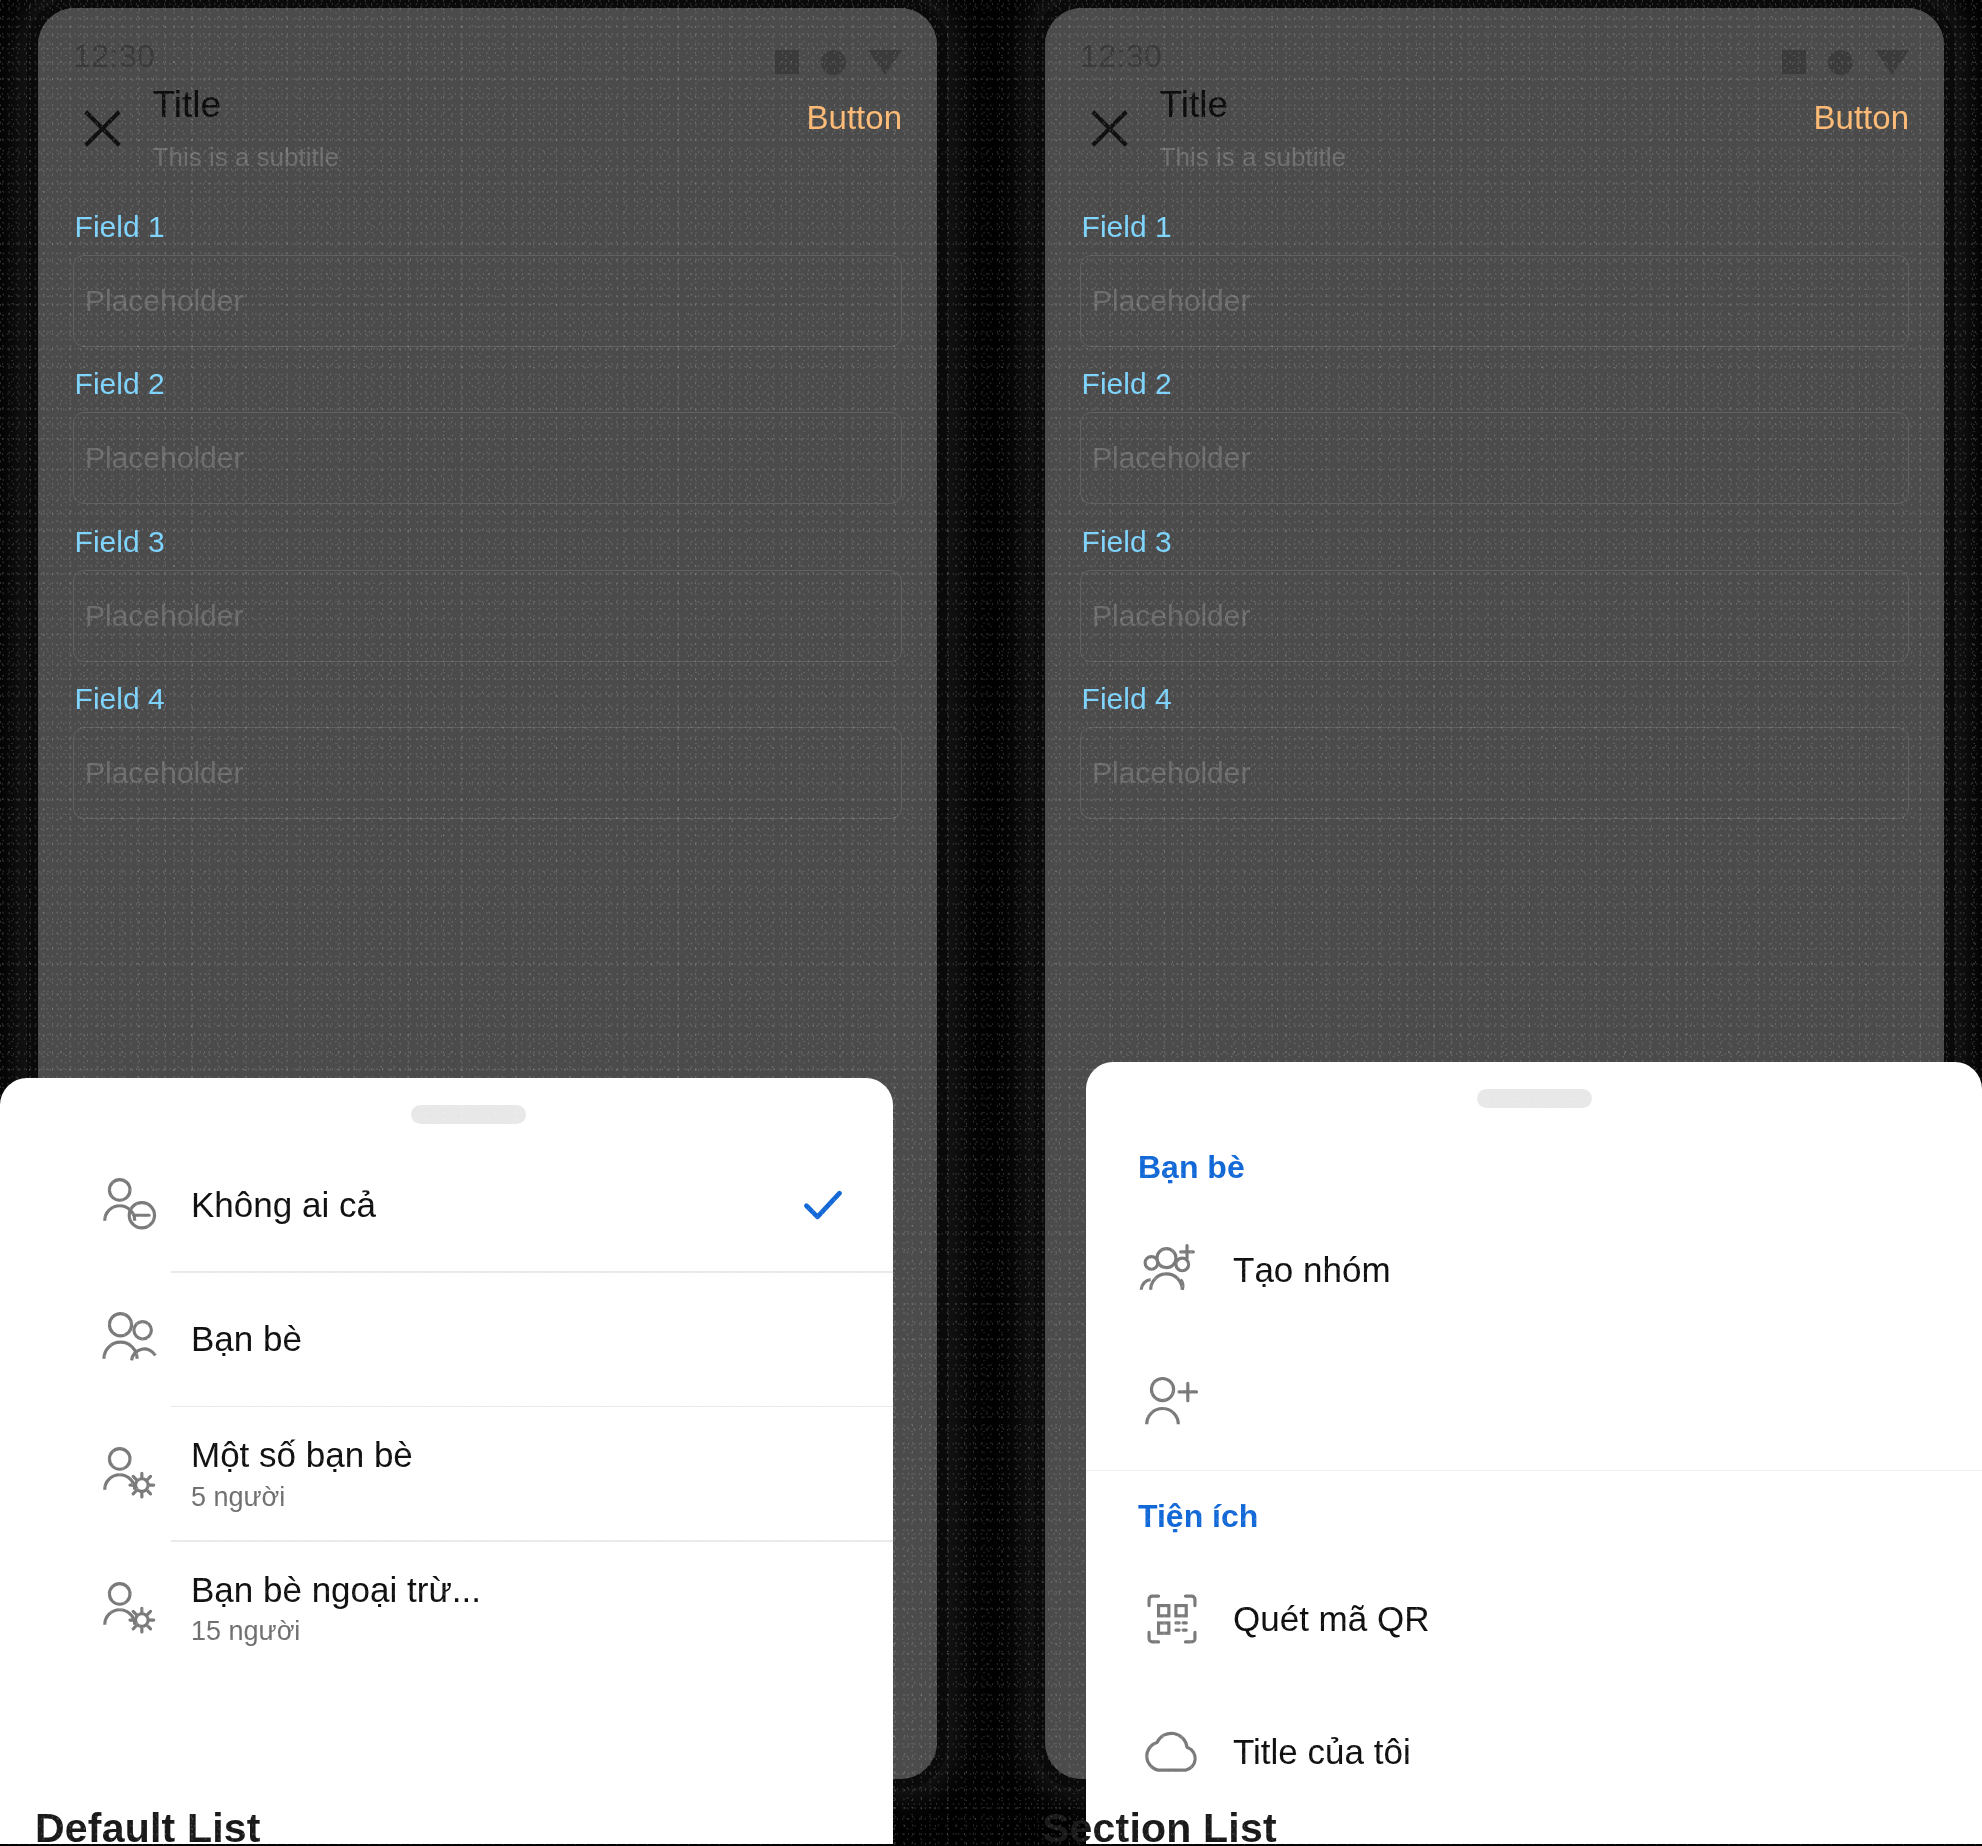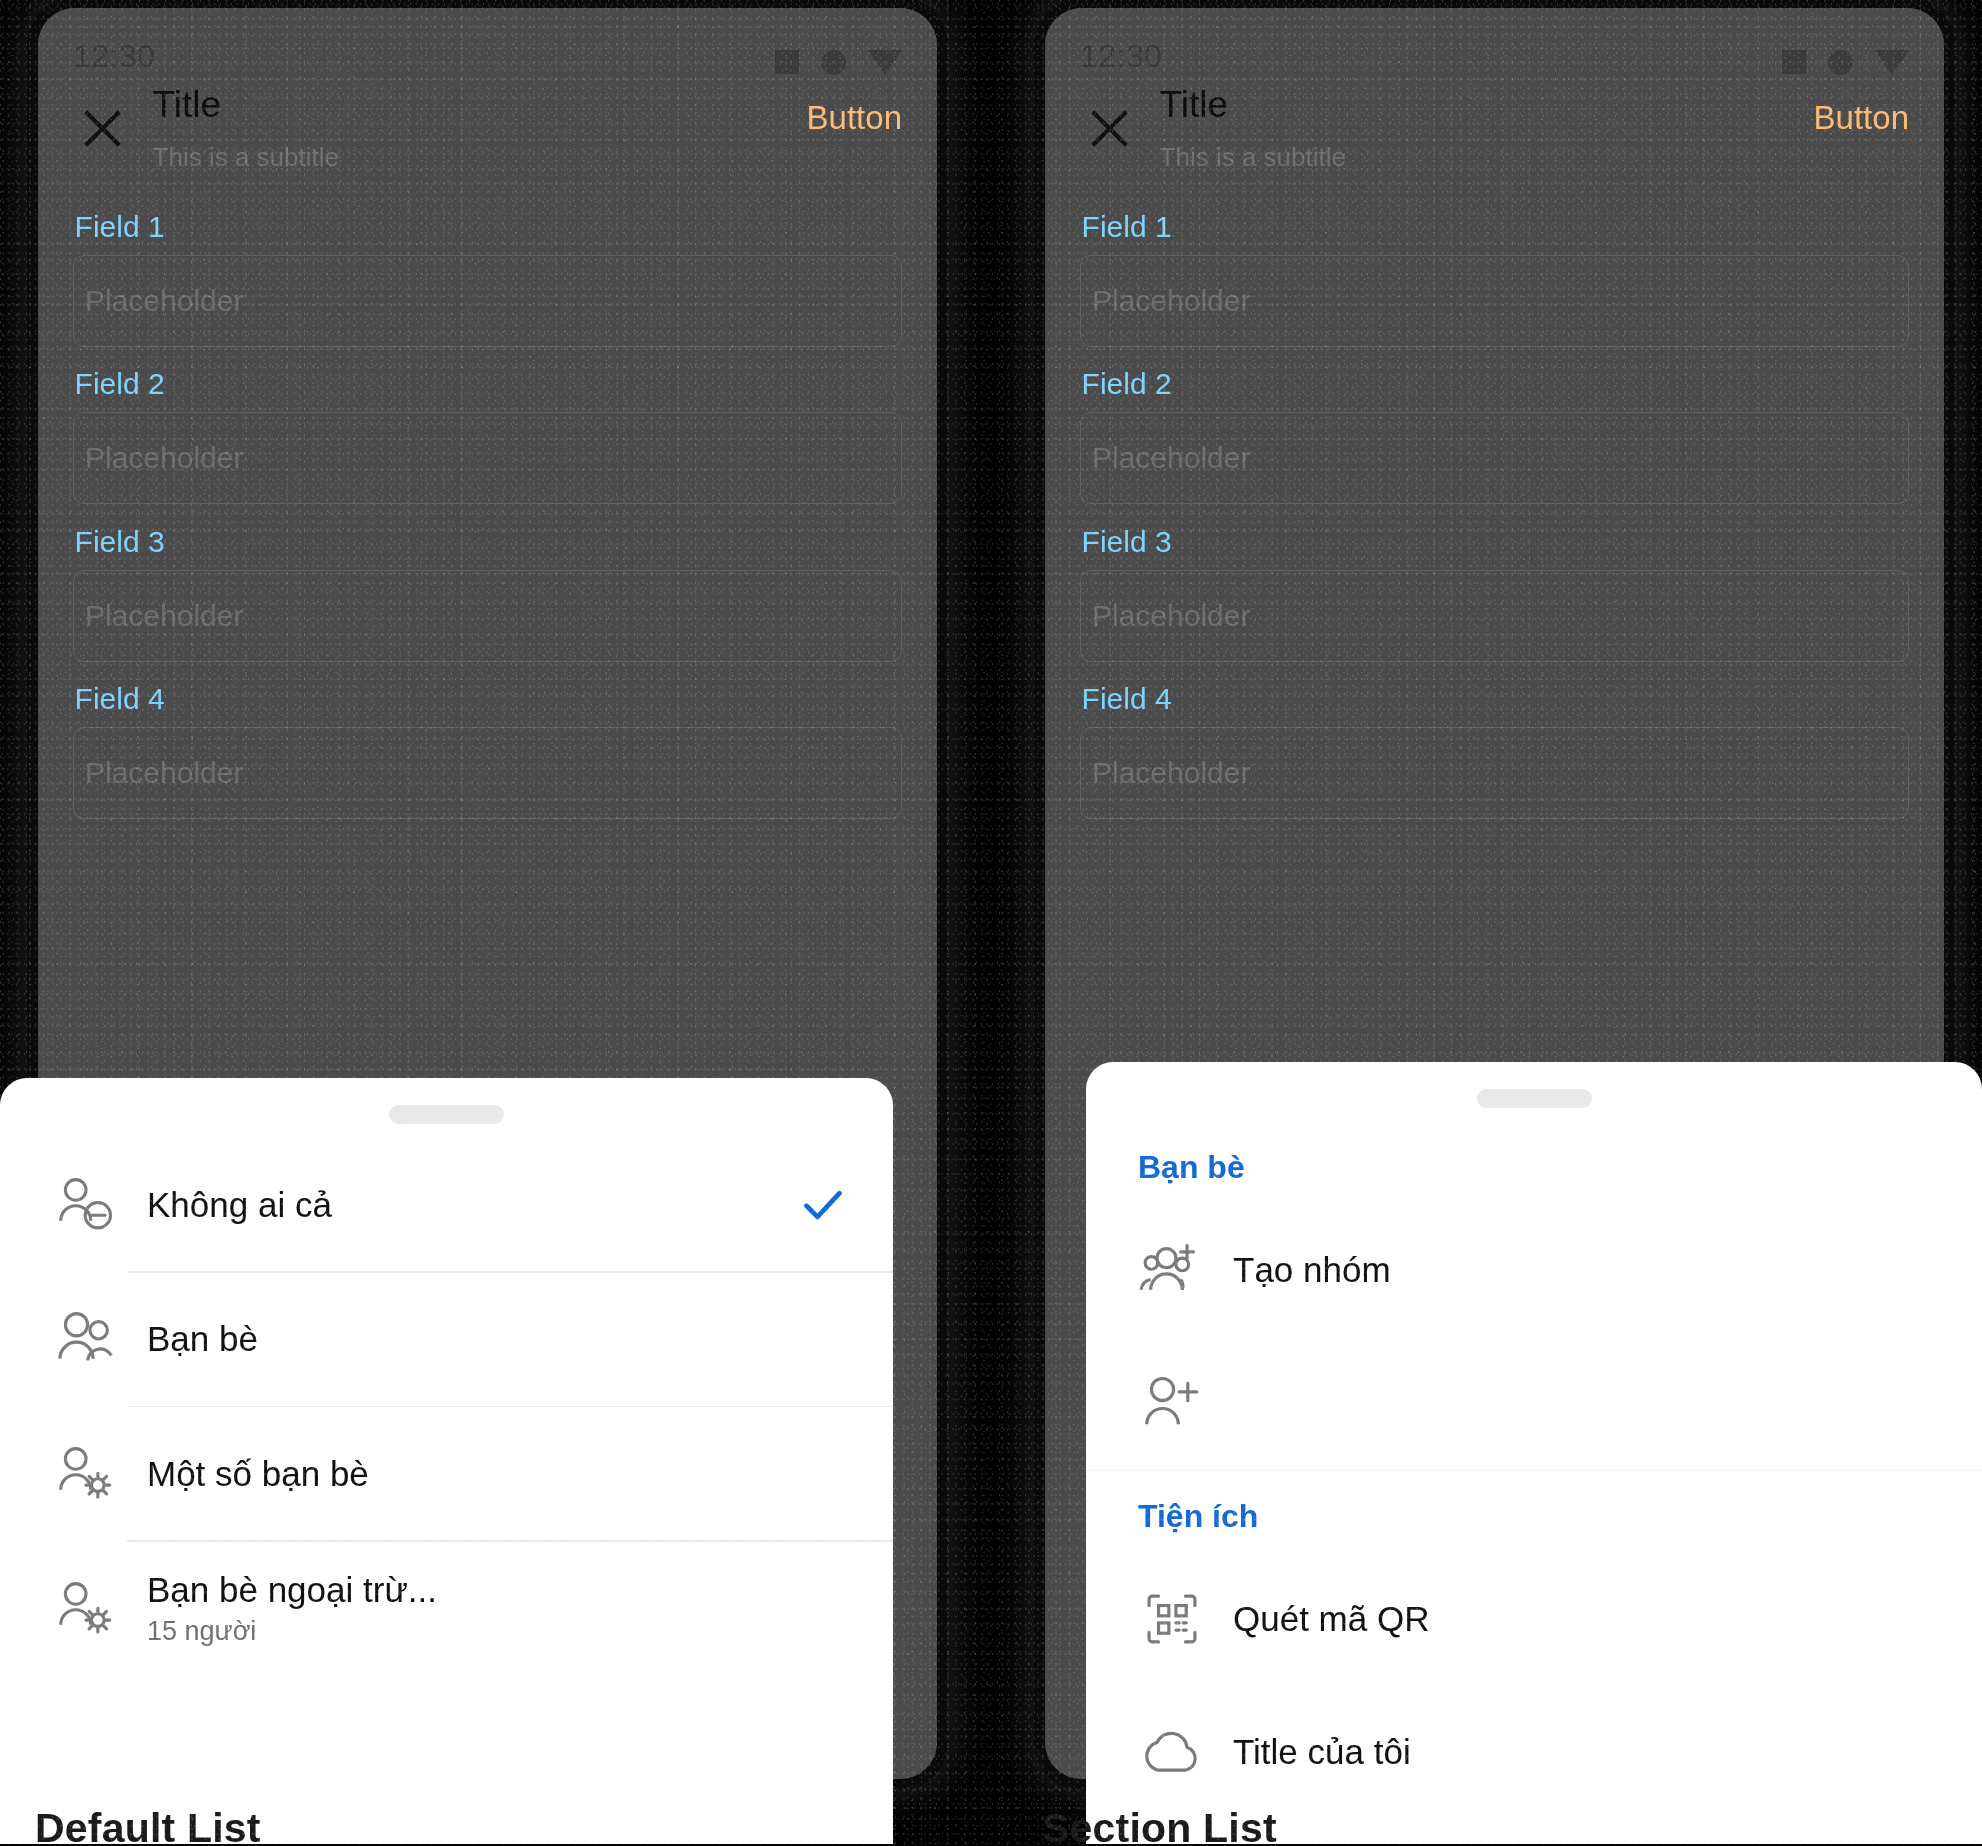--- a/index.html
+++ b/index.html
@@ -86,21 +86,21 @@
   .fph{ font-size:30px; color:#6d6d6d; }
 
   
   .sheet{
     position:absolute; bottom:2px;
     background:#fff;
     border-radius:27px 27px 0 0;
     z-index:40;
     overflow:hidden;
   }
-  .sheet.left{ left:0px;   width:893px; height:766px; }
+  .sheet.left{ left:0px;   width:893px; height:766px;padding-left:44px; }
   .sheet.right{ left:1086px; width:896px; height:782px; }
 
   .handlewrap{ display:flex; justify-content:center; padding:27px 0 14.3px 0; }
   .handle{ width:115px; height:19px; border-radius:11px; background:#e8e8e8; }
 
   .rows{ padding:0 0 0 0; }
 
   .row{
     display:flex; align-items:center;
     padding:0 44px 0 52px;
@@ -297,20 +297,21 @@
         <span class="glyph">
           <svg viewBox="0 0 86 86" fill="none" stroke="#7a7a7a" stroke-width="4">
             <circle cx="30" cy="24" r="13"></circle>
             <path d="M11 63 a19 19 0 0 1 38 0"></path>
             <circle cx="58" cy="57" r="8"></circle>
             <path d="M58 42 v5 M58 67 v5 M43 57 h5 M68 57 h5 M47 46 l4 4 M65 64 l4 4 M69 46 l-4 4 M51 64 l-4 4" stroke-linecap="round"></path>
           </svg>
         </span>
         <span class="rowtexts">
           <span class="rowtitle">Một số bạn bè</span>
+          <span class="rowsub">5 người</span>
         </span>
       </div>
 
       <div class="divider"></div>
 
       <div class="row">
         <span class="glyph">
           <svg viewBox="0 0 86 86" fill="none" stroke="#7a7a7a" stroke-width="4">
             <circle cx="30" cy="24" r="13"></circle>
             <path d="M11 63 a19 19 0 0 1 38 0"></path>

